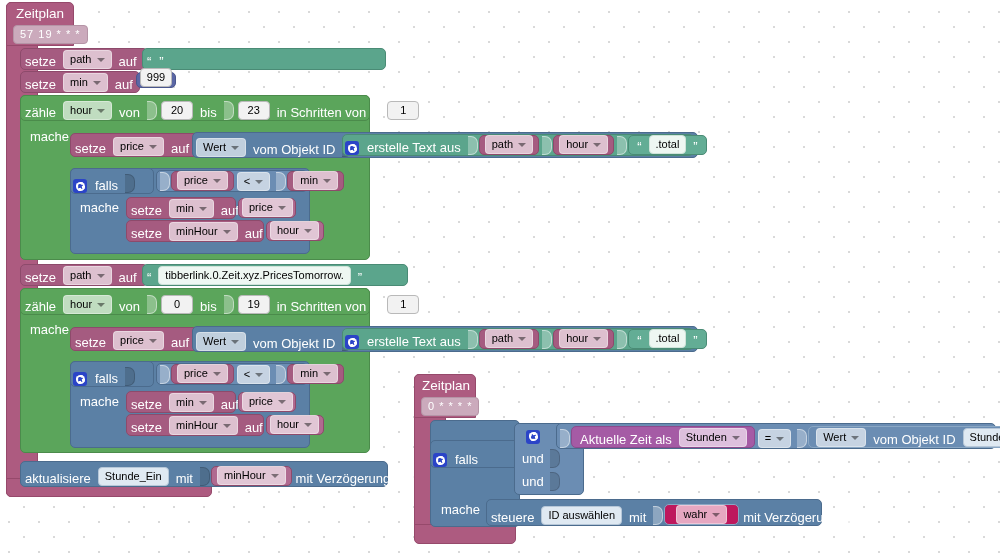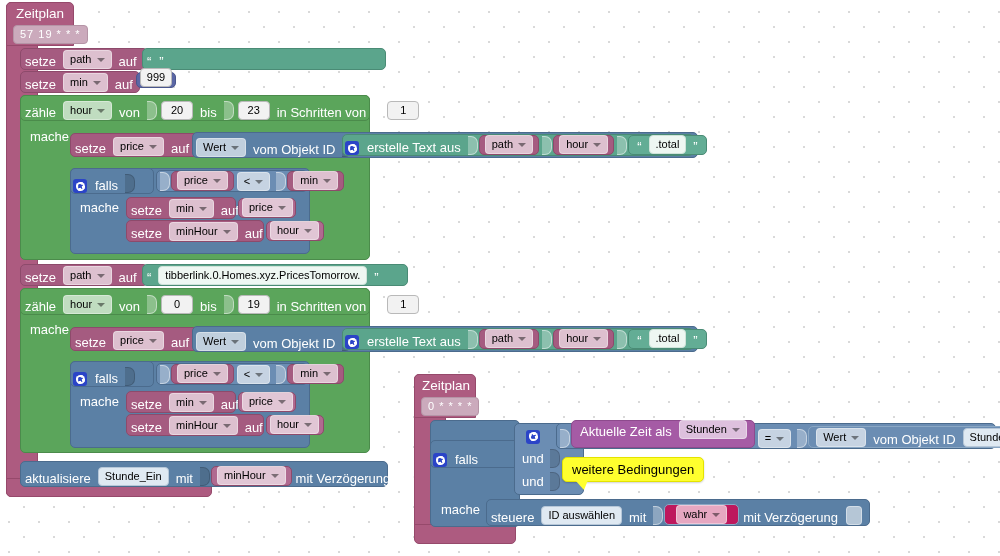--- a/index.html
+++ b/index.html
@@ -224,21 +224,21 @@
   </div>
 
   <div class="blk c-var" style="left:20px;top:264px;width:128px;height:22px;">
     <span class="lbl">setze</span>
     <span class="pill drop">path</span>
     <span class="lbl">auf</span>
     <span class="socket light"></span>
   </div>
   <div class="blk c-text" style="left:142px;top:264px;width:266px;height:22px;">
     <span class="lbl">“</span>
-    <span class="pill txt">tibberlink.0.Homes.xyz.PricesTomorrow.</span>
+    <span class="pill txt">tibberlink.0.Zeit.xyz.PricesTomorrow.</span>
     <span class="lbl">”</span>
   </div>
 
   <div class="blk c-loop" style="left:20px;top:288px;width:350px;height:165px;display:block;"></div>
   <div class="blk c-loop" style="left:20px;top:288px;width:350px;height:27px;">
     <span class="lbl">zähle</span>
     <span class="pill drop">hour</span>
     <span class="lbl">von</span>
     <span class="socket light"></span>
     <span class="pill num">0</span>
@@ -358,41 +358,38 @@
     <span>und</span>
     <span class="socket" style="margin-left:6px;"></span>
   </div>
   <div class="abs" style="left:522px;top:472px;display:flex;align-items:center;color:#fff;">
     <span>und</span>
     <span class="socket" style="margin-left:6px;"></span>
   </div>
 
   <div class="blk c-logic" style="left:556px;top:423px;width:440px;height:26px;background:#6b8db3;">
     <span class="socket light"></span>
-    <span class="blk c-time" style="position:relative;height:28px;padding:8px 4px;">
+    <span class="blk c-time" style="position:relative;height:22px;padding:0 4px;">
       <span class="lbl">Aktuelle Zeit als</span>
       <span class="pill drop">Stunden</span>
     </span>
     <span class="pill drop">=</span>
     <span class="socket light"></span>
     <span class="blk c-logic" style="position:relative;height:22px;padding:0 4px;background:#6b8db3;border-color:#8aa7c4;">
       <span class="pill drop">Wert</span>
       <span class="lbl">vom Objekt ID</span>
       <span class="pill id">Stunde_Ein</span>
     </span>
   </div>
 
-  <div class="callout" style="left:562px;top:457px;">
-    <span>weitere Bedingungen</span>
-  </div>
 
   <div class="abs" style="left:441px;top:502px;color:#fff;">
     <span>mache</span>
   </div>
-  <div class="blk c-logic" style="left:486px;top:499px;width:384px;height:27px;">
+  <div class="blk c-logic" style="left:486px;top:499px;width:336px;height:27px;">
     <span class="lbl">steuere</span>
     <span class="pill id">ID auswählen</span>
     <span class="lbl">mit</span>
     <span class="socket light"></span>
     <span class="blk c-logic" style="position:relative;height:21px;padding:0 8px;background:#be185d;border-color:#8aa7c4;">
       <span class="pill drop">wahr</span>
     </span>
     <span class="lbl">mit Verzögerung</span>
     <span class="emptyfield"></span>
   </div>

